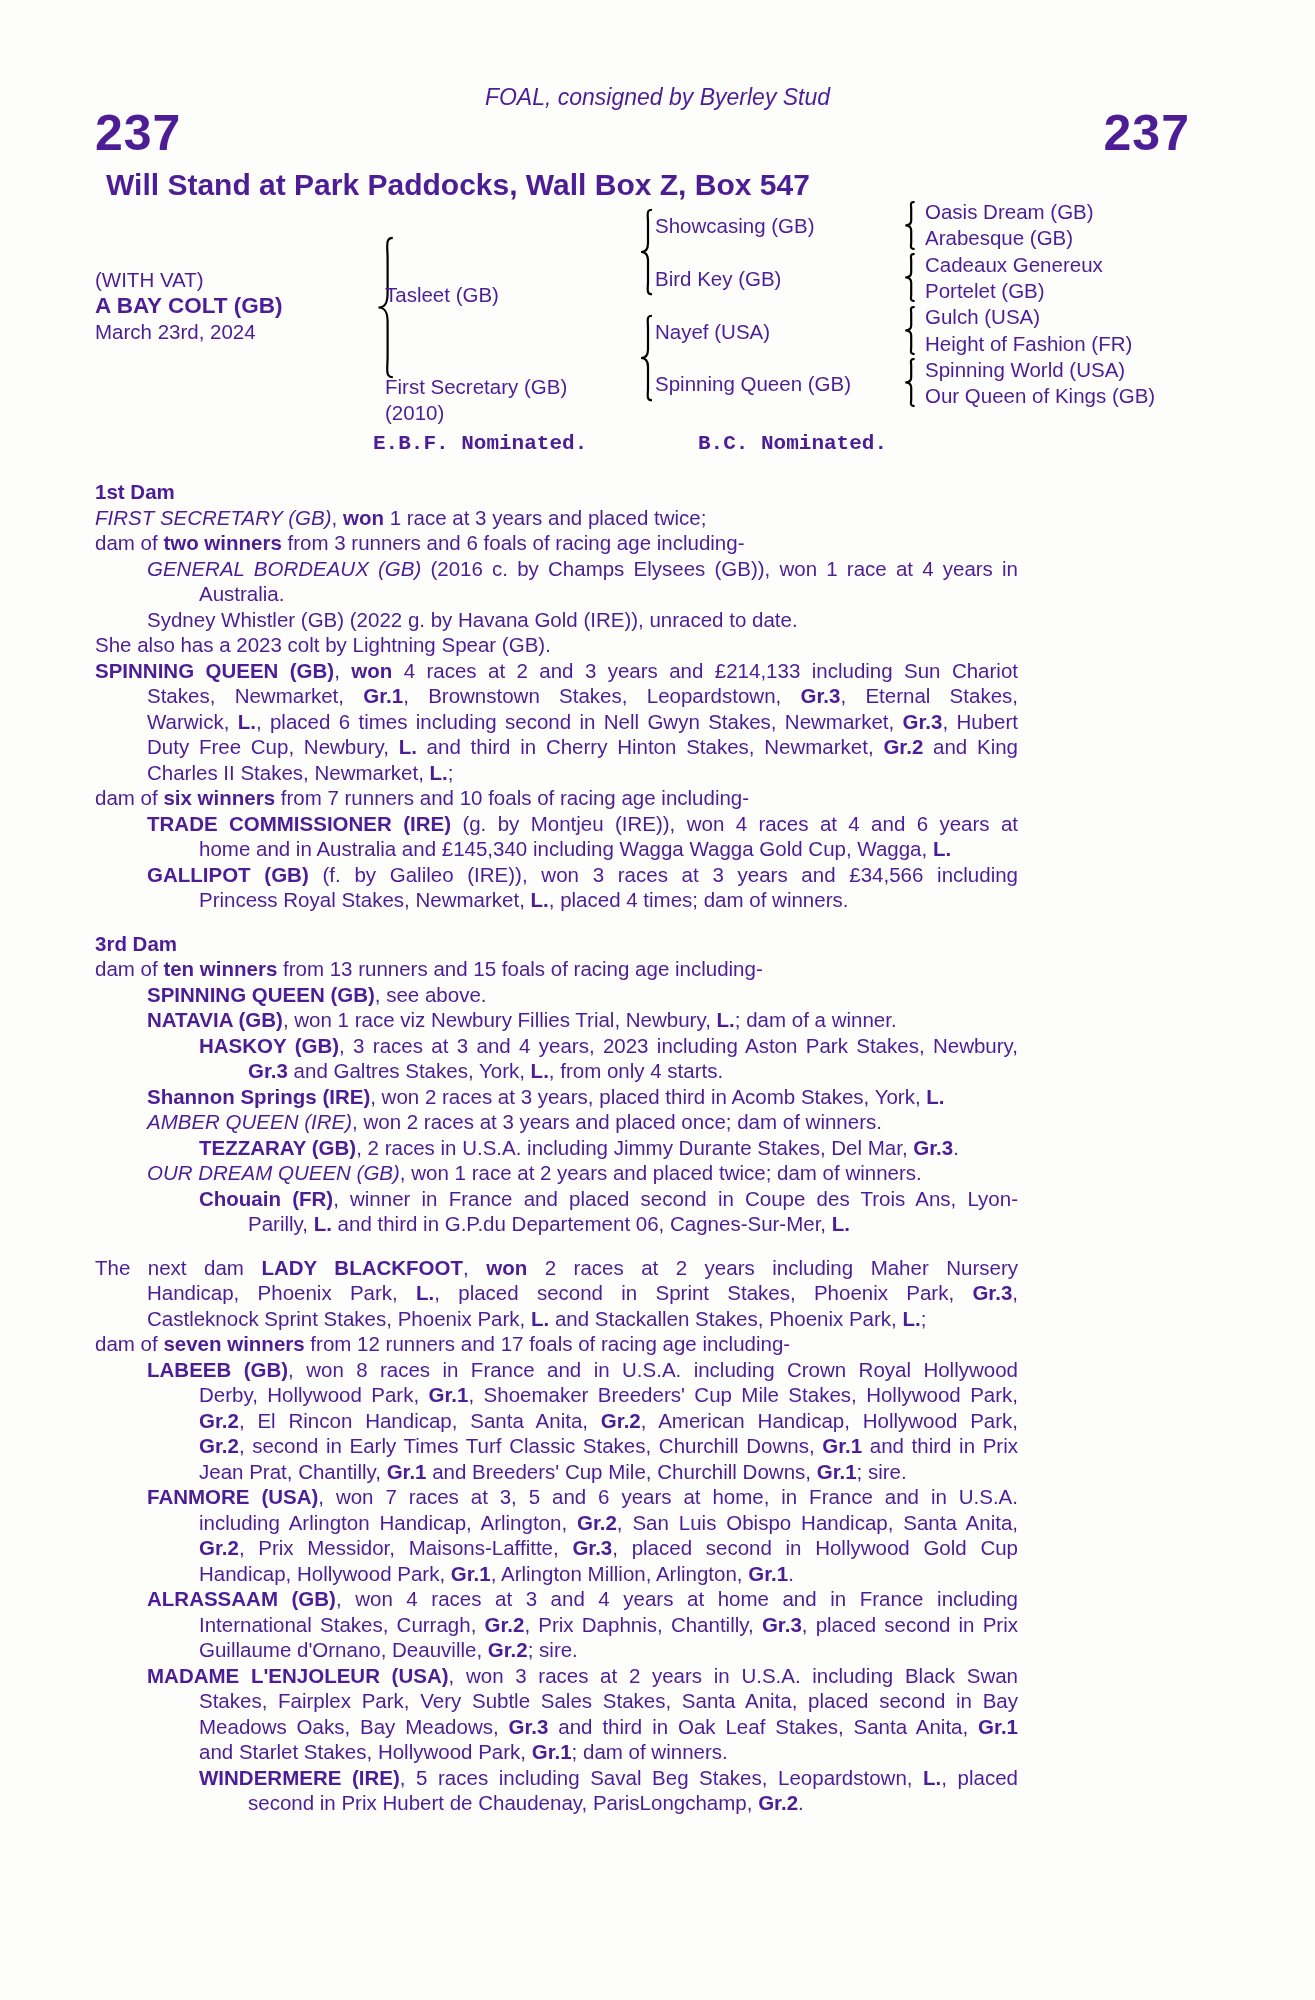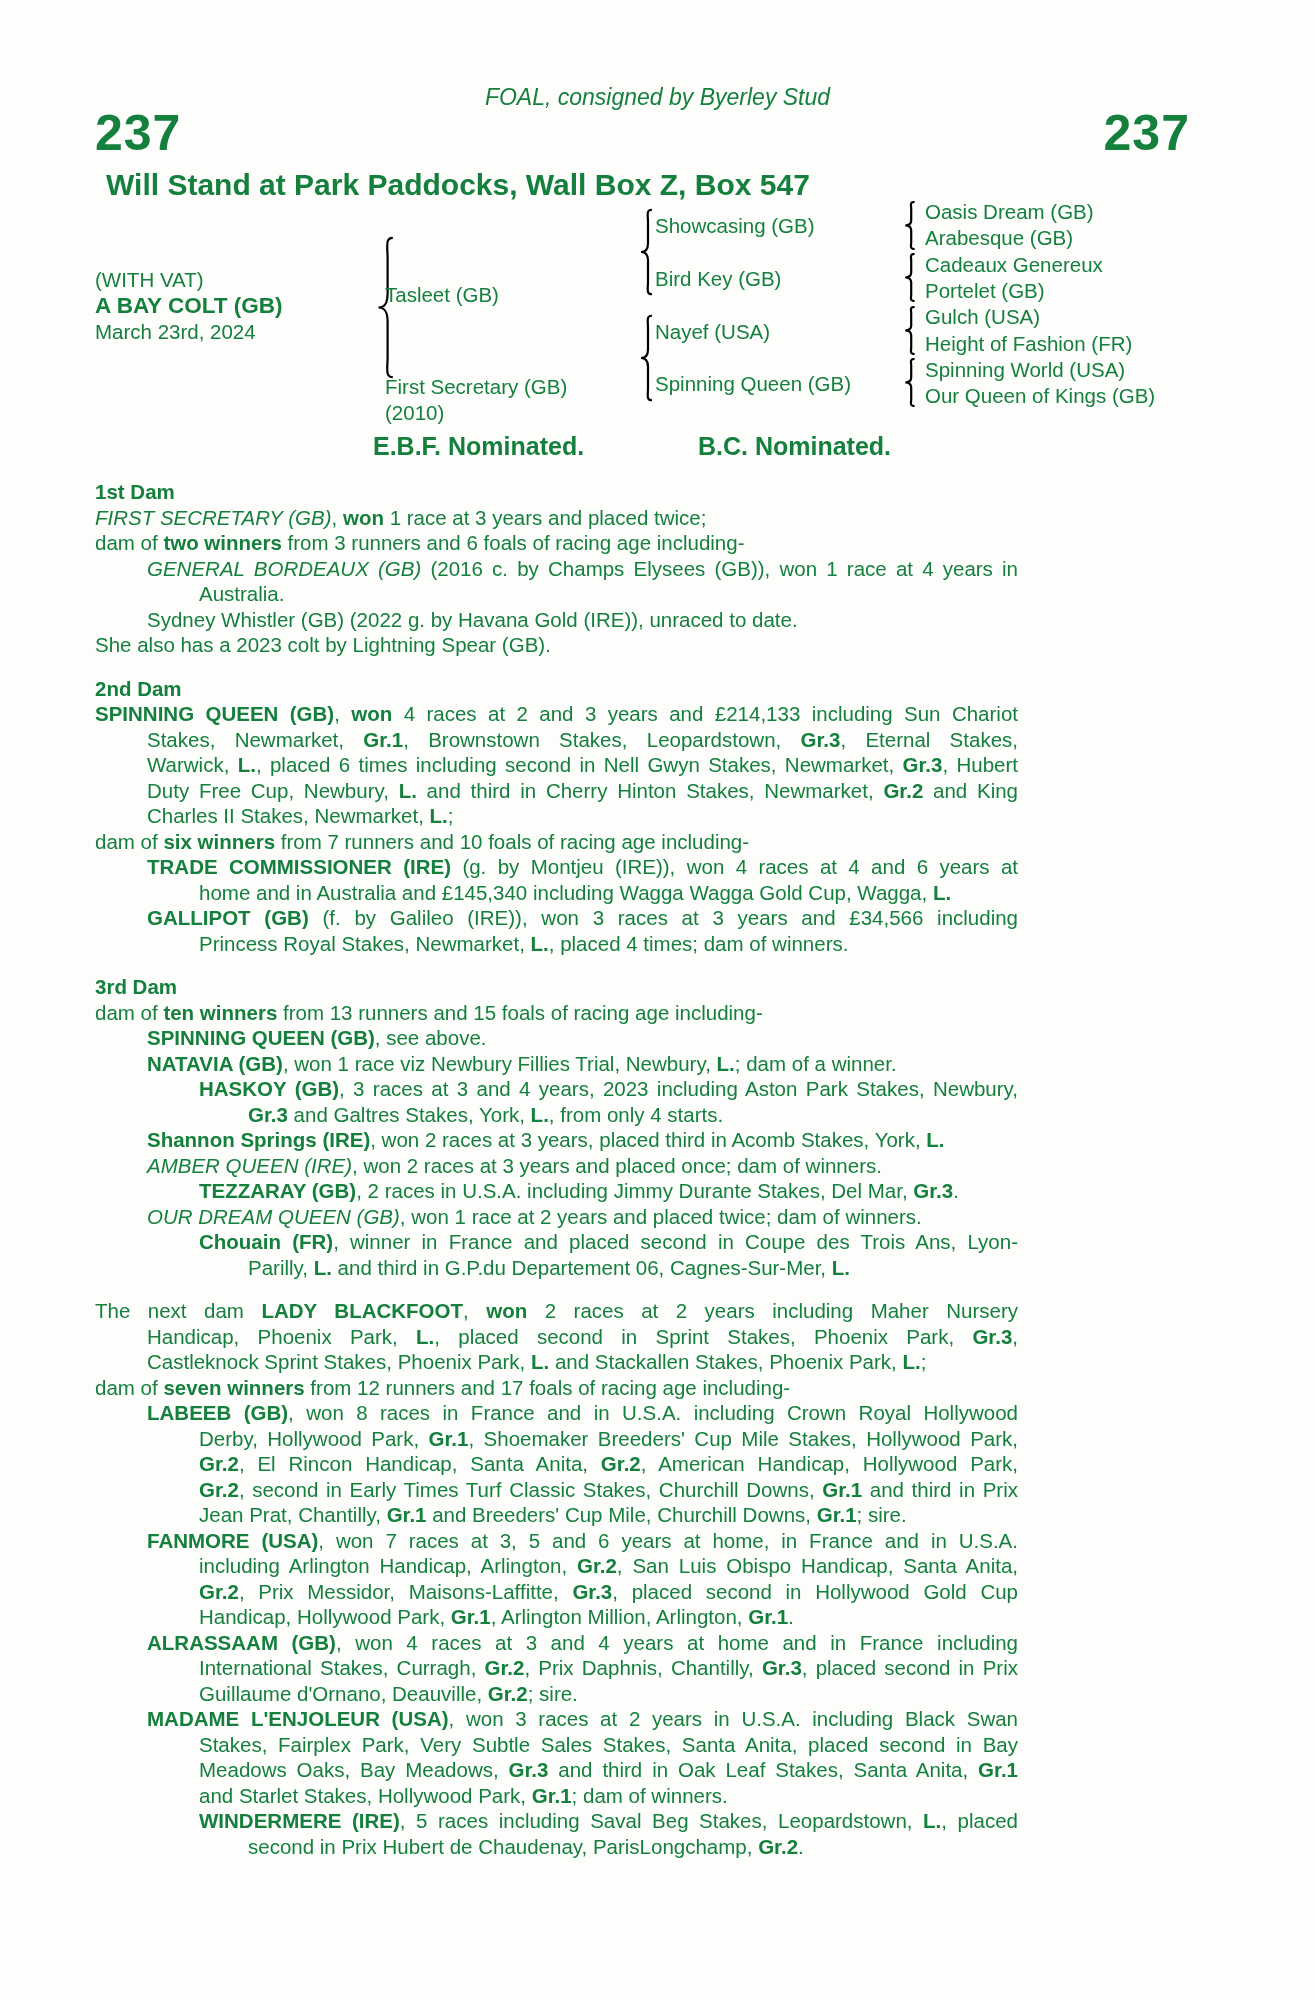--- a/index.html
+++ b/index.html
@@ -1,16 +1,16 @@
 <!DOCTYPE html>
 <html><head>
 <meta charset="utf-8">
 <style>
   html,body{margin:0;padding:0;background:#e8e8e8;}
-  .page{position:relative;width:1315px;height:2000px;background:#fdfdfb;color:#15803d;
+  .page{position:relative;width:1315px;height:2000px;background:#fdfdfb;color:#4c1d95;
         font-family:"Liberation Sans",sans-serif;overflow:hidden;margin:0 auto;}
   
   .hdr{position:absolute;left:0;top:0;width:1315px;height:479px;}
   .title{position:absolute;left:0;top:84px;width:100%;text-align:center;
          font-style:italic;font-size:23px;}
   .lot{position:absolute;top:108px;font-size:50px;font-weight:bold;line-height:1;letter-spacing:1px;}
   .lot-l{left:95px;}
   .lot-r{right:125px;text-align:right;}
   .stand{position:absolute;left:106px;top:168px;font-size:30px;font-weight:bold;}
   .ped-item{position:absolute;font-size:20.5px;line-height:26px;white-space:nowrap;}
@@ -21,21 +21,21 @@
   .g3{left:925px;}
   .brace{position:absolute;}
   .brace path{stroke:#000;fill:none;stroke-width:2.2px;vector-effect:non-scaling-stroke;}
   .b1{left:372px;top:235px;width:26px;height:145px;}
   .b2a{left:636px;top:208px;width:20px;height:88px;}
   .b2b{left:636px;top:314px;width:20px;height:88px;}
   .b3a{left:901px;top:201px;width:17px;height:49px;}
   .b3b{left:901px;top:253px;width:17px;height:49px;}
   .b3c{left:901px;top:306px;width:17px;height:49px;}
   .b3d{left:901px;top:358px;width:17px;height:49px;}
-  .nom{position:absolute;top:432px;font-size:25px;font-weight:bold;}
+  .nom{position:absolute;top:432px;font-size:21px;font-weight:bold;font-family:Liberation Mono, monospace;}
   .nom-ebf{left:373px;}
   .nom-bc{left:698px;}
   
   .body{position:absolute;left:0;top:479px;width:1143px;
         padding:0 125px 0 95px;box-sizing:border-box;
         font-size:20.5px;line-height:25.5px;}
   .heading{font-weight:bold;margin-top:18px;}
   .heading:first-child{margin-top:0;}
   .ln{min-height:25.5px;}
   .ln.ind1{padding-left:52px;}
@@ -110,21 +110,20 @@
   </div>
 
   <div class="body">
       <div class="heading">1st Dam</div>
       <div class="ln ind0"><span class="i">FIRST SECRETARY (GB)</span><span>, </span><span class="b">won</span><span> 1 race at 3 years and placed twice;</span></div>
       <div class="ln ind0"><span>dam of </span><span class="b">two winners</span><span> from 3 runners and 6 foals of racing age including-</span></div>
       <div class="ln ind1 j"><span class="i">GENERAL BORDEAUX (GB)</span><span> (2016 c. by Champs Elysees (GB)), won 1 race at 4 years in</span></div>
       <div class="ln ind2"><span>Australia.</span></div>
       <div class="ln ind1"><span>Sydney Whistler (GB) (2022 g. by Havana Gold (IRE)), unraced to date.</span></div>
       <div class="ln ind0"><span>She also has a 2023 colt by Lightning Spear (GB).</span></div>
-      <div class="heading">2nd Dam</div>
       <div class="ln ind0 j"><span class="b">SPINNING QUEEN (GB)</span><span>, </span><span class="b">won</span><span> 4 races at 2 and 3 years and £214,133 including Sun Chariot</span></div>
       <div class="ln ind1 j"><span>Stakes, Newmarket, </span><span class="b">Gr.1</span><span>, Brownstown Stakes, Leopardstown, </span><span class="b">Gr.3</span><span>, Eternal Stakes,</span></div>
       <div class="ln ind1 j"><span>Warwick, </span><span class="b">L.</span><span>, placed 6 times including second in Nell Gwyn Stakes, Newmarket, </span><span class="b">Gr.3</span><span>, Hubert</span></div>
       <div class="ln ind1 j"><span>Duty Free Cup, Newbury, </span><span class="b">L.</span><span> and third in Cherry Hinton Stakes, Newmarket, </span><span class="b">Gr.2</span><span> and King</span></div>
       <div class="ln ind1"><span>Charles II Stakes, Newmarket, </span><span class="b">L.</span><span>;</span></div>
       <div class="ln ind0"><span>dam of </span><span class="b">six winners</span><span> from 7 runners and 10 foals of racing age including-</span></div>
       <div class="ln ind1 j"><span class="b">TRADE COMMISSIONER (IRE)</span><span> (g. by Montjeu (IRE)), won 4 races at 4 and 6 years at</span></div>
       <div class="ln ind2"><span>home and in Australia and £145,340 including Wagga Wagga Gold Cup, Wagga, </span><span class="b">L.</span></div>
       <div class="ln ind1 j"><span class="b">GALLIPOT (GB)</span><span> (f. by Galileo (IRE)), won 3 races at 3 years and £34,566 including</span></div>
       <div class="ln ind2"><span>Princess Royal Stakes, Newmarket, </span><span class="b">L.</span><span>, placed 4 times; dam of winners.</span></div>

